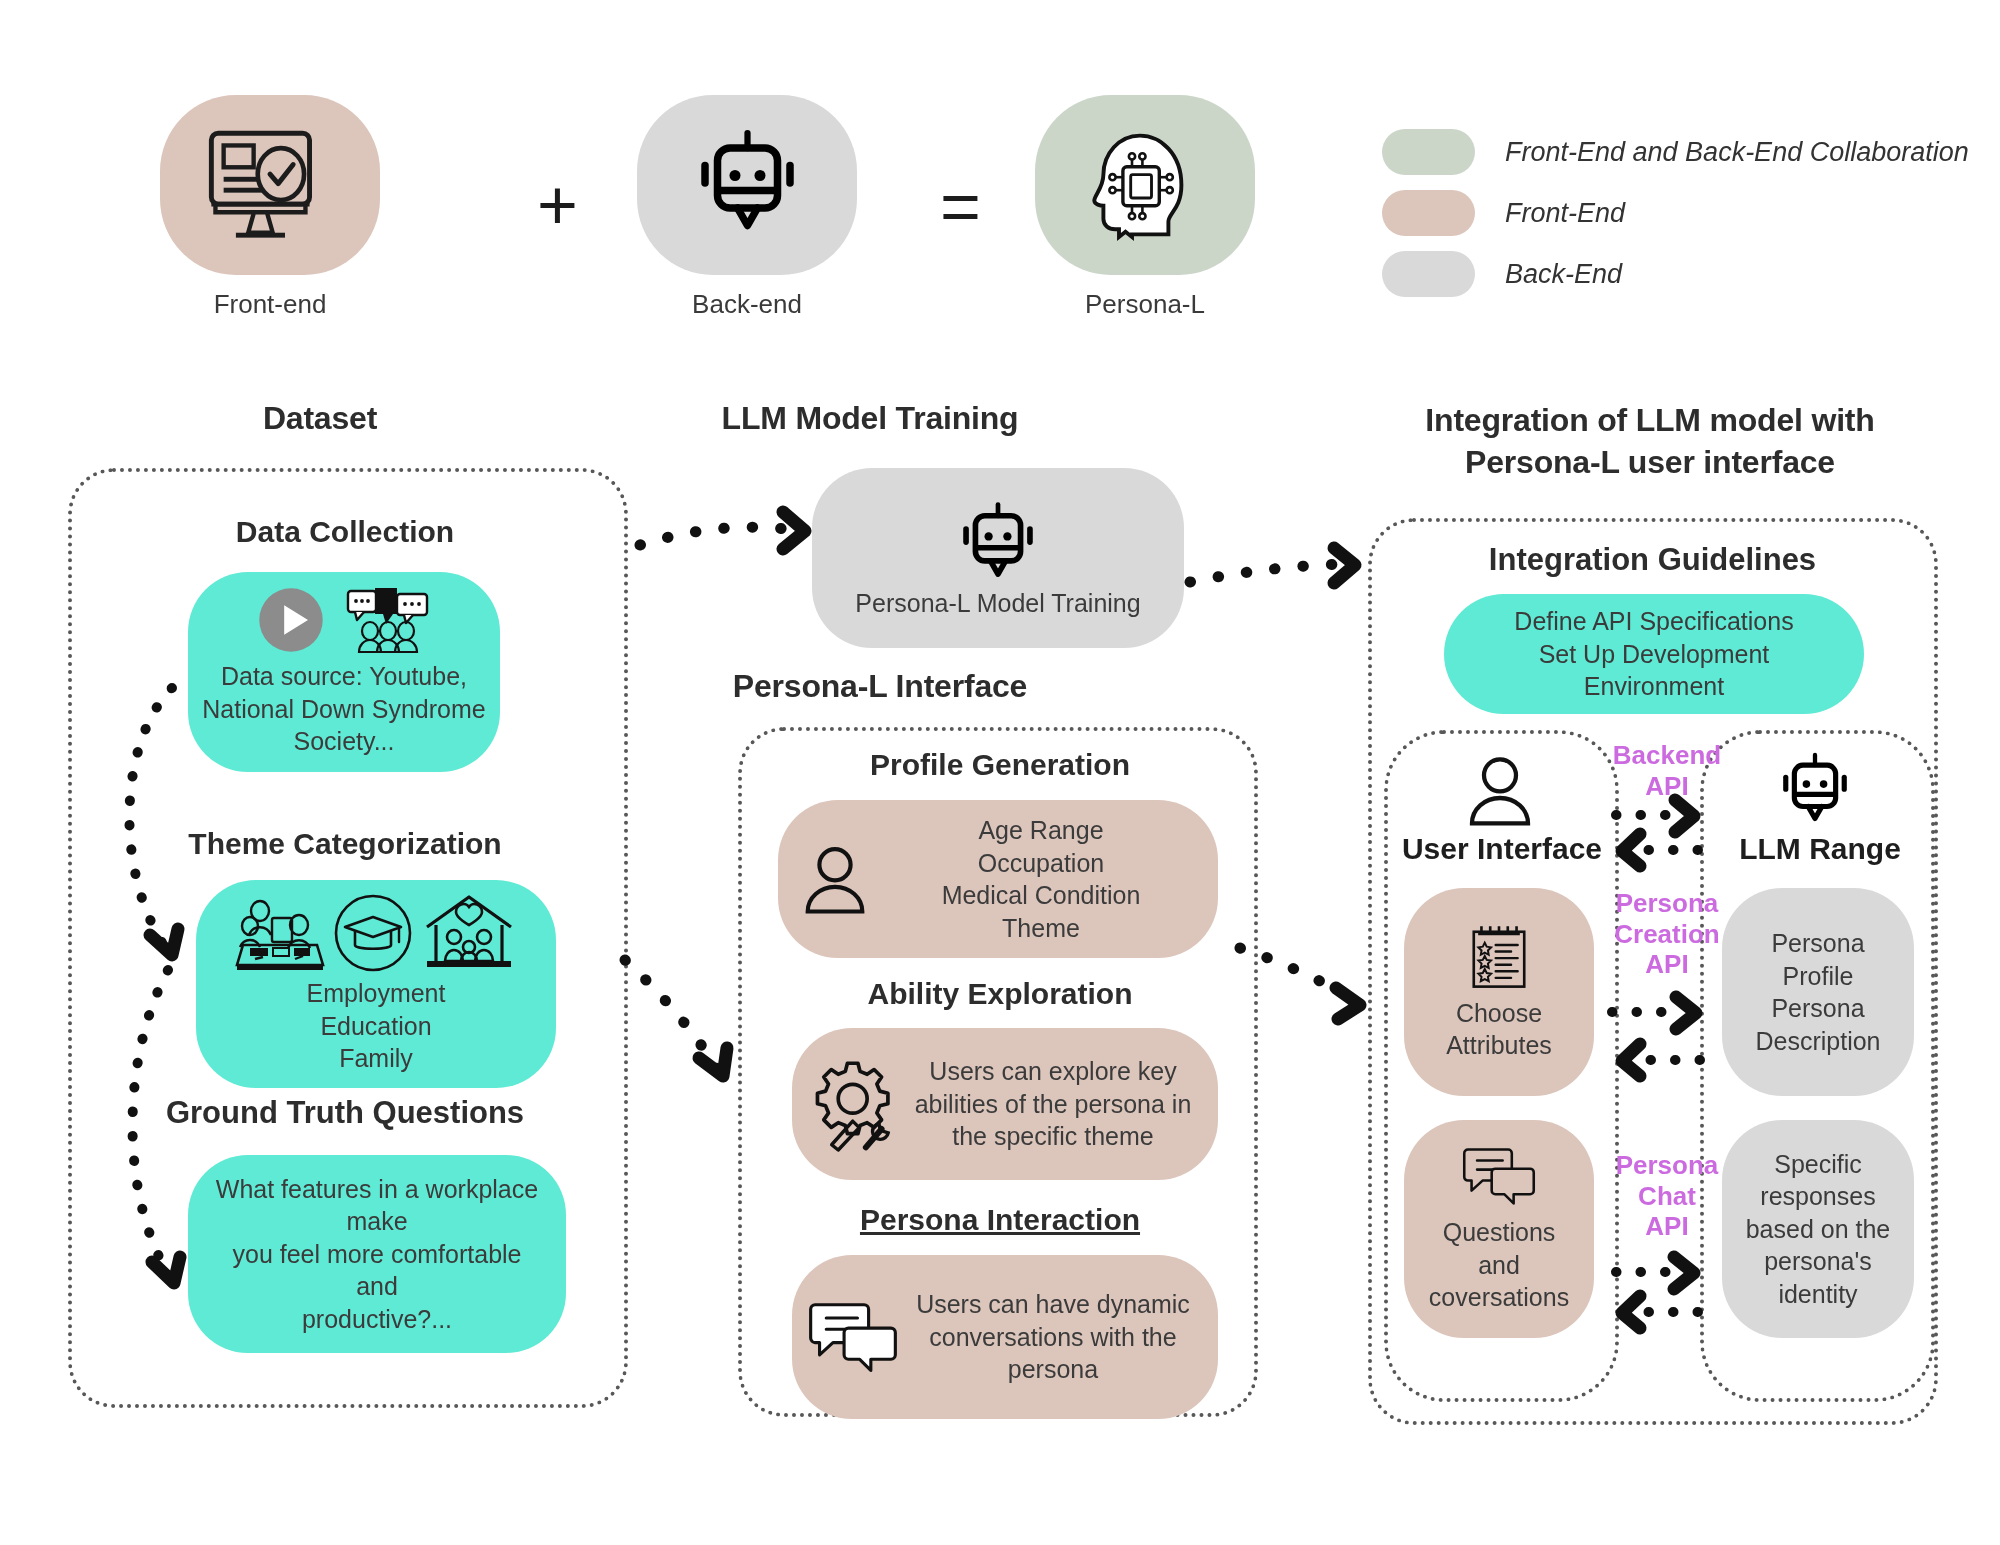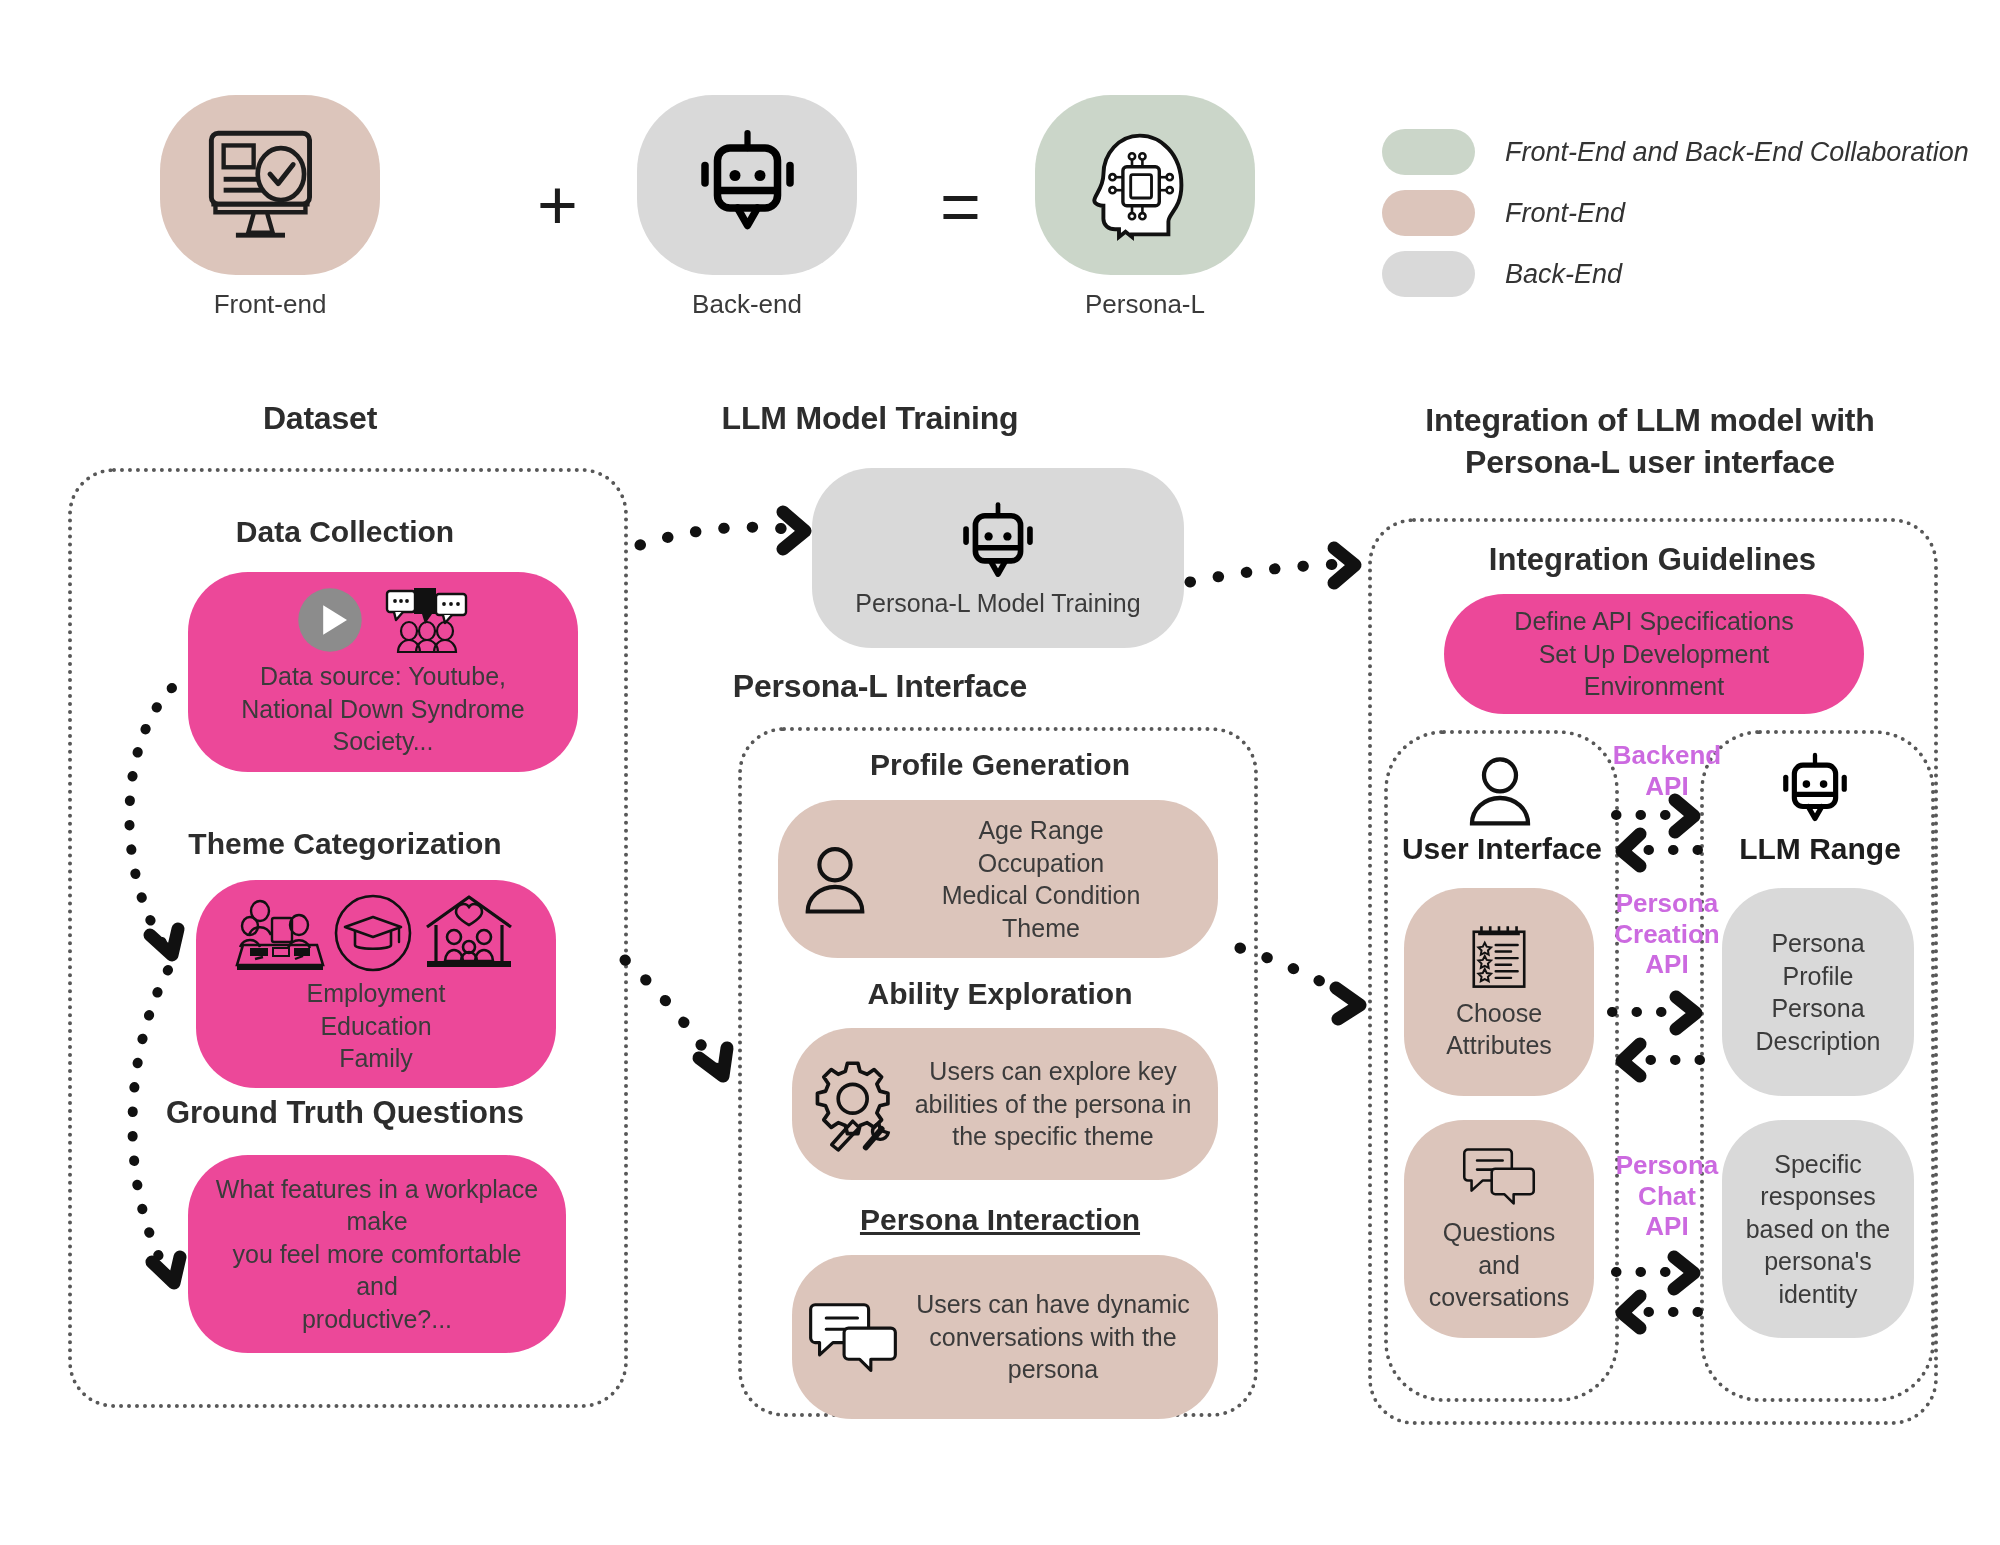--- a/index.html
+++ b/index.html
@@ -37,21 +37,21 @@
 
   
   .dotbox {
     border: 4px dotted #585858;
     border-radius: 46px;
     position:absolute;
   }
 
   
   .pill { border-radius: 60px; display:flex; align-items:center; justify-content:center; }
-  .pill.green { background:#ec4899; }
+  .pill.green { background:#5eead4; }
   .pill.pink  { background:#dcc5bb; }
   .pill.gray  { background:#d9d9d9; }
   .pilltxt { font-size:25px; line-height:1.30; color:#3b3b3b; text-align:center; }
   .sect { font-size:30px; font-weight:bold; color:#2d2d2d; text-align:center; }
 
   .api-label { color:#cc6ae0; font-weight:bold; font-size:26px; text-align:center; line-height:1.18; }
   .sublabel { font-size:30px; font-weight:bold; color:#1e1e1e; text-align:center; }
 
   svg { display:block; overflow:visible; }
   .arrows { position:absolute; left:0; top:0; width:2000px; height:1545px; pointer-events:none; }
@@ -141,21 +141,21 @@
       <div class="swatch sw-gray"></div>
       <div class="legtxt">Back-End</div>
     </div>
   </div>
 
   <div class="abs colhead" style="left:180px; top:400px; width:280px;">Dataset</div>
 
   <div class="dotbox" style="left:68px; top:468px; width:560px; height:940px;"></div>
 
   <div class="abs sect" style="left:110px; top:515px; width:470px;">Data Collection</div>
-  <div class="abs pill green" style="left:188px; top:572px; width:390px; height:200px; flex-direction:column; padding:16px 24px;">
+  <div class="abs pill green" style="left:188px; top:572px; width:312px; height:200px; flex-direction:column; padding:16px 8px;">
     <div style="display:flex; align-items:center; gap:22px; margin-bottom:6px;">
       <svg width="68" height="68" viewBox="0 0 60 60">
         <circle cx="30" cy="30" r="28" fill="#8c8c8c"></circle>
         <path d="M24 17 L45 30 L24 43 Z" fill="#ffffff"></path>
       </svg>
       <svg width="84" height="66" viewBox="0 0 84 66">
         <rect x="1" y="4" width="28" height="21" rx="3" fill="#fff" stroke="#111" stroke-width="2.4"></rect>
         <path d="M8 25 l2 8 l7 -8" fill="#fff" stroke="#111" stroke-width="2.4" stroke-linejoin="round"></path>
         <circle cx="9" cy="14" r="1.9" fill="#111"></circle>
           <circle cx="15" cy="14" r="1.9" fill="#111"></circle>

